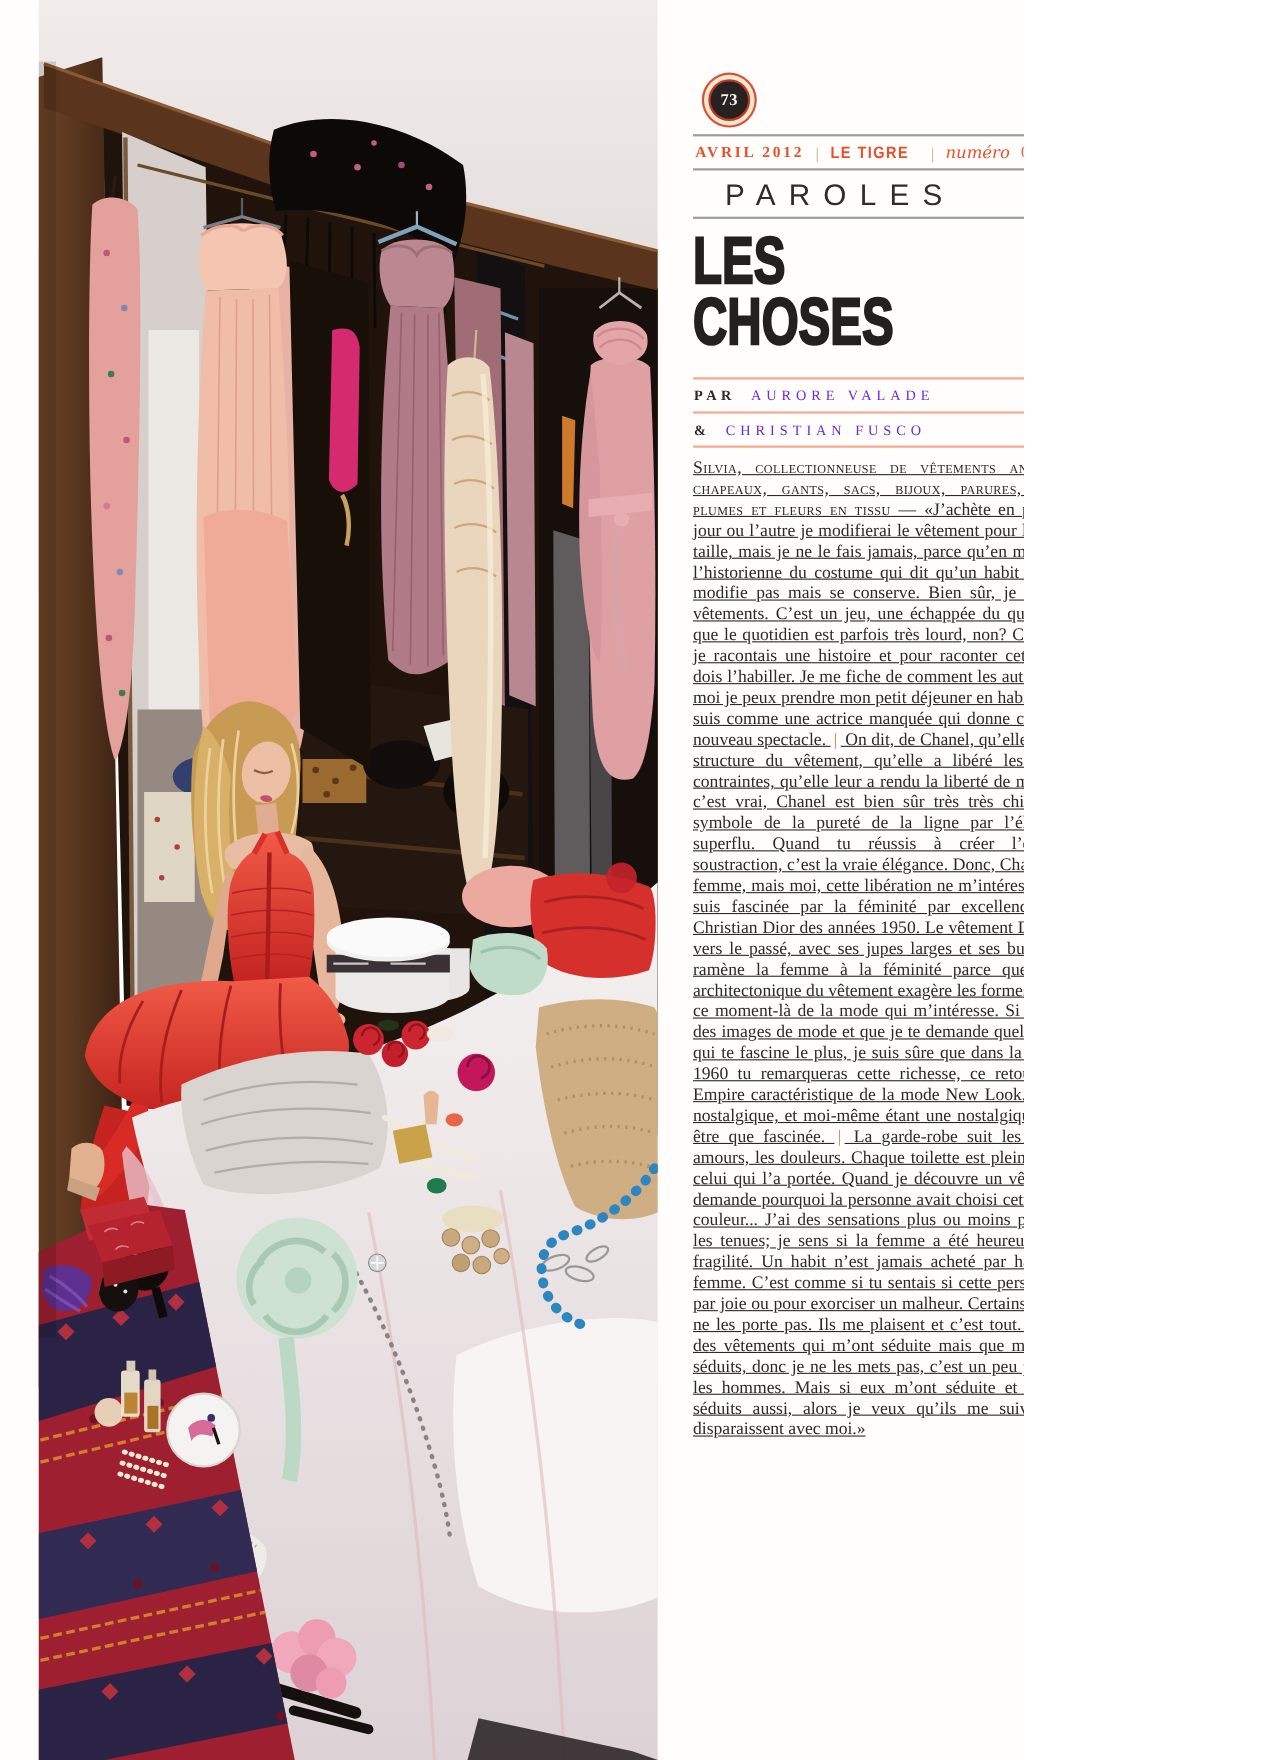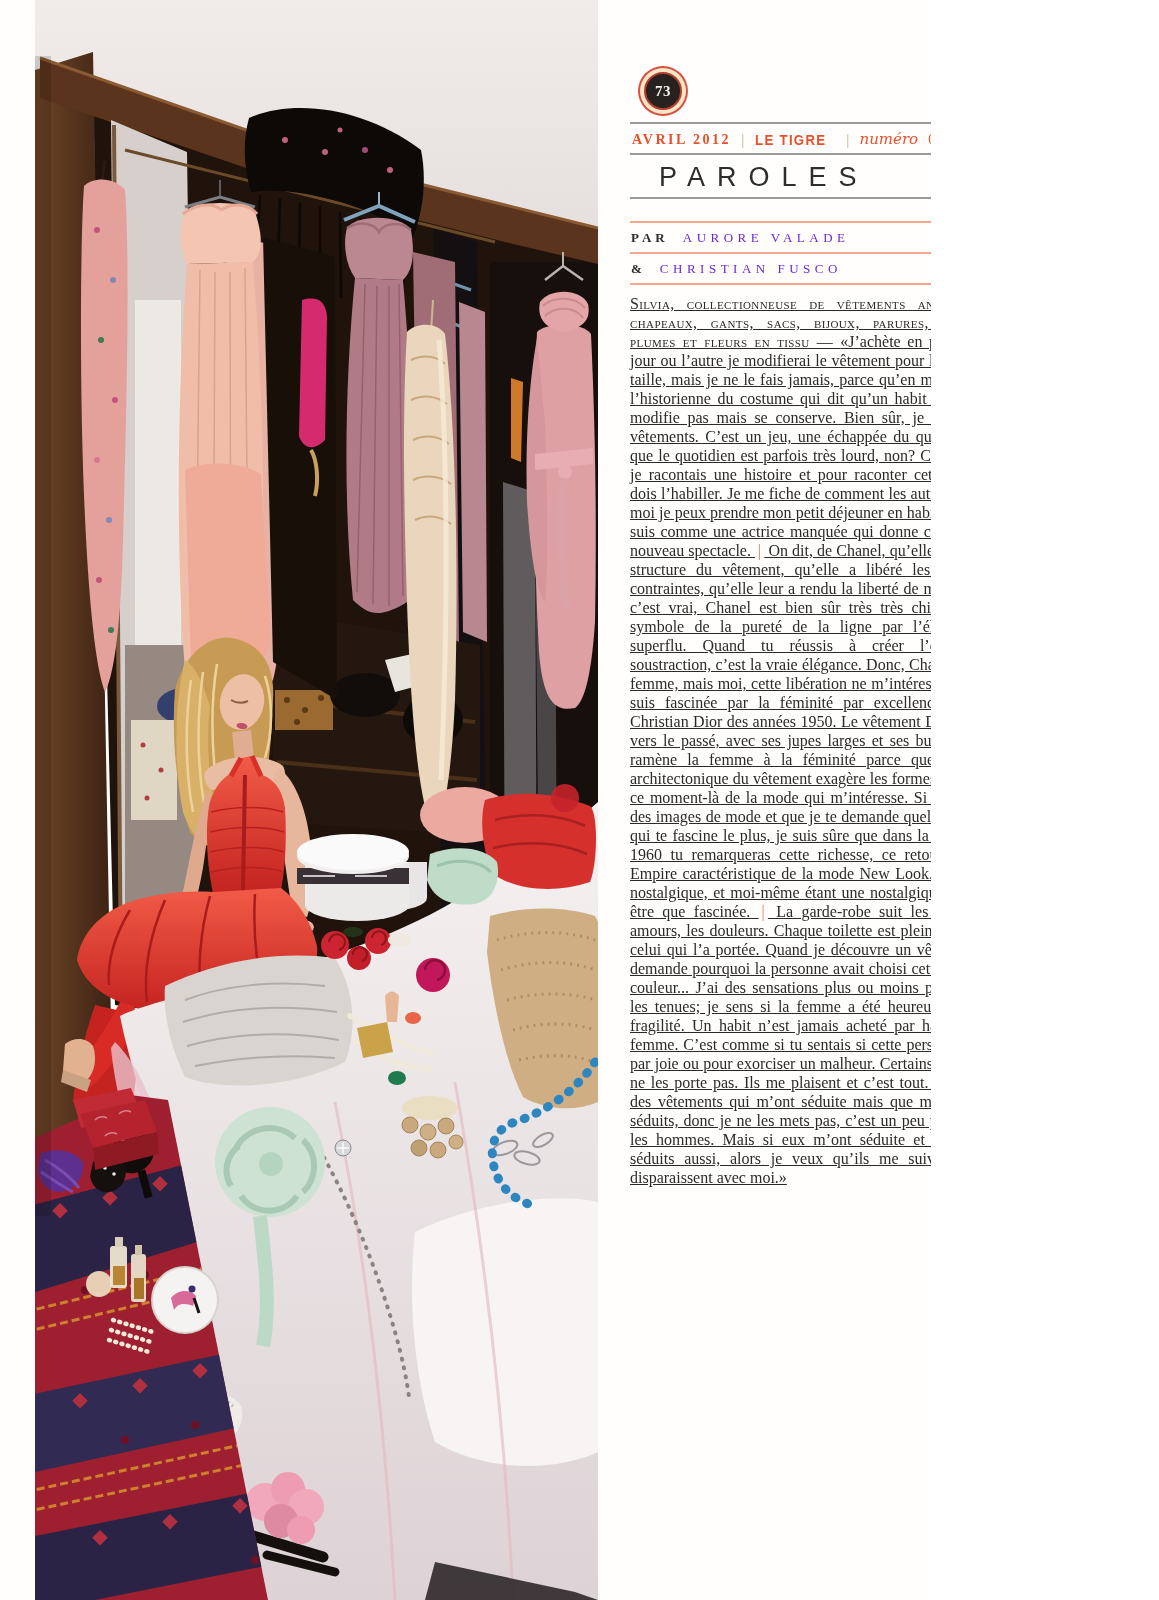--- a/index.html
+++ b/index.html
@@ -459,20 +459,24 @@
       <span class="mast-issue">numéro</span>
       <span class="mast-num">016</span>
     </div>
 
     <div class="rule"></div>
 
     <div class="kicker">PAROLES</div>
 
     <div class="rule"></div>
 
+    <h1 class="title">
+      <span class="tline">LES</span>
+      <span class="tline">CHOSES</span>
+    </h1>
 
     <div class="rule salmon after-title"></div>
 
     <div class="byline">
       <span class="bl-pre">PAR</span>
       <span class="bl-name">AURORE VALADE</span>
     </div>
 
     <div class="rule salmon"></div>
 

